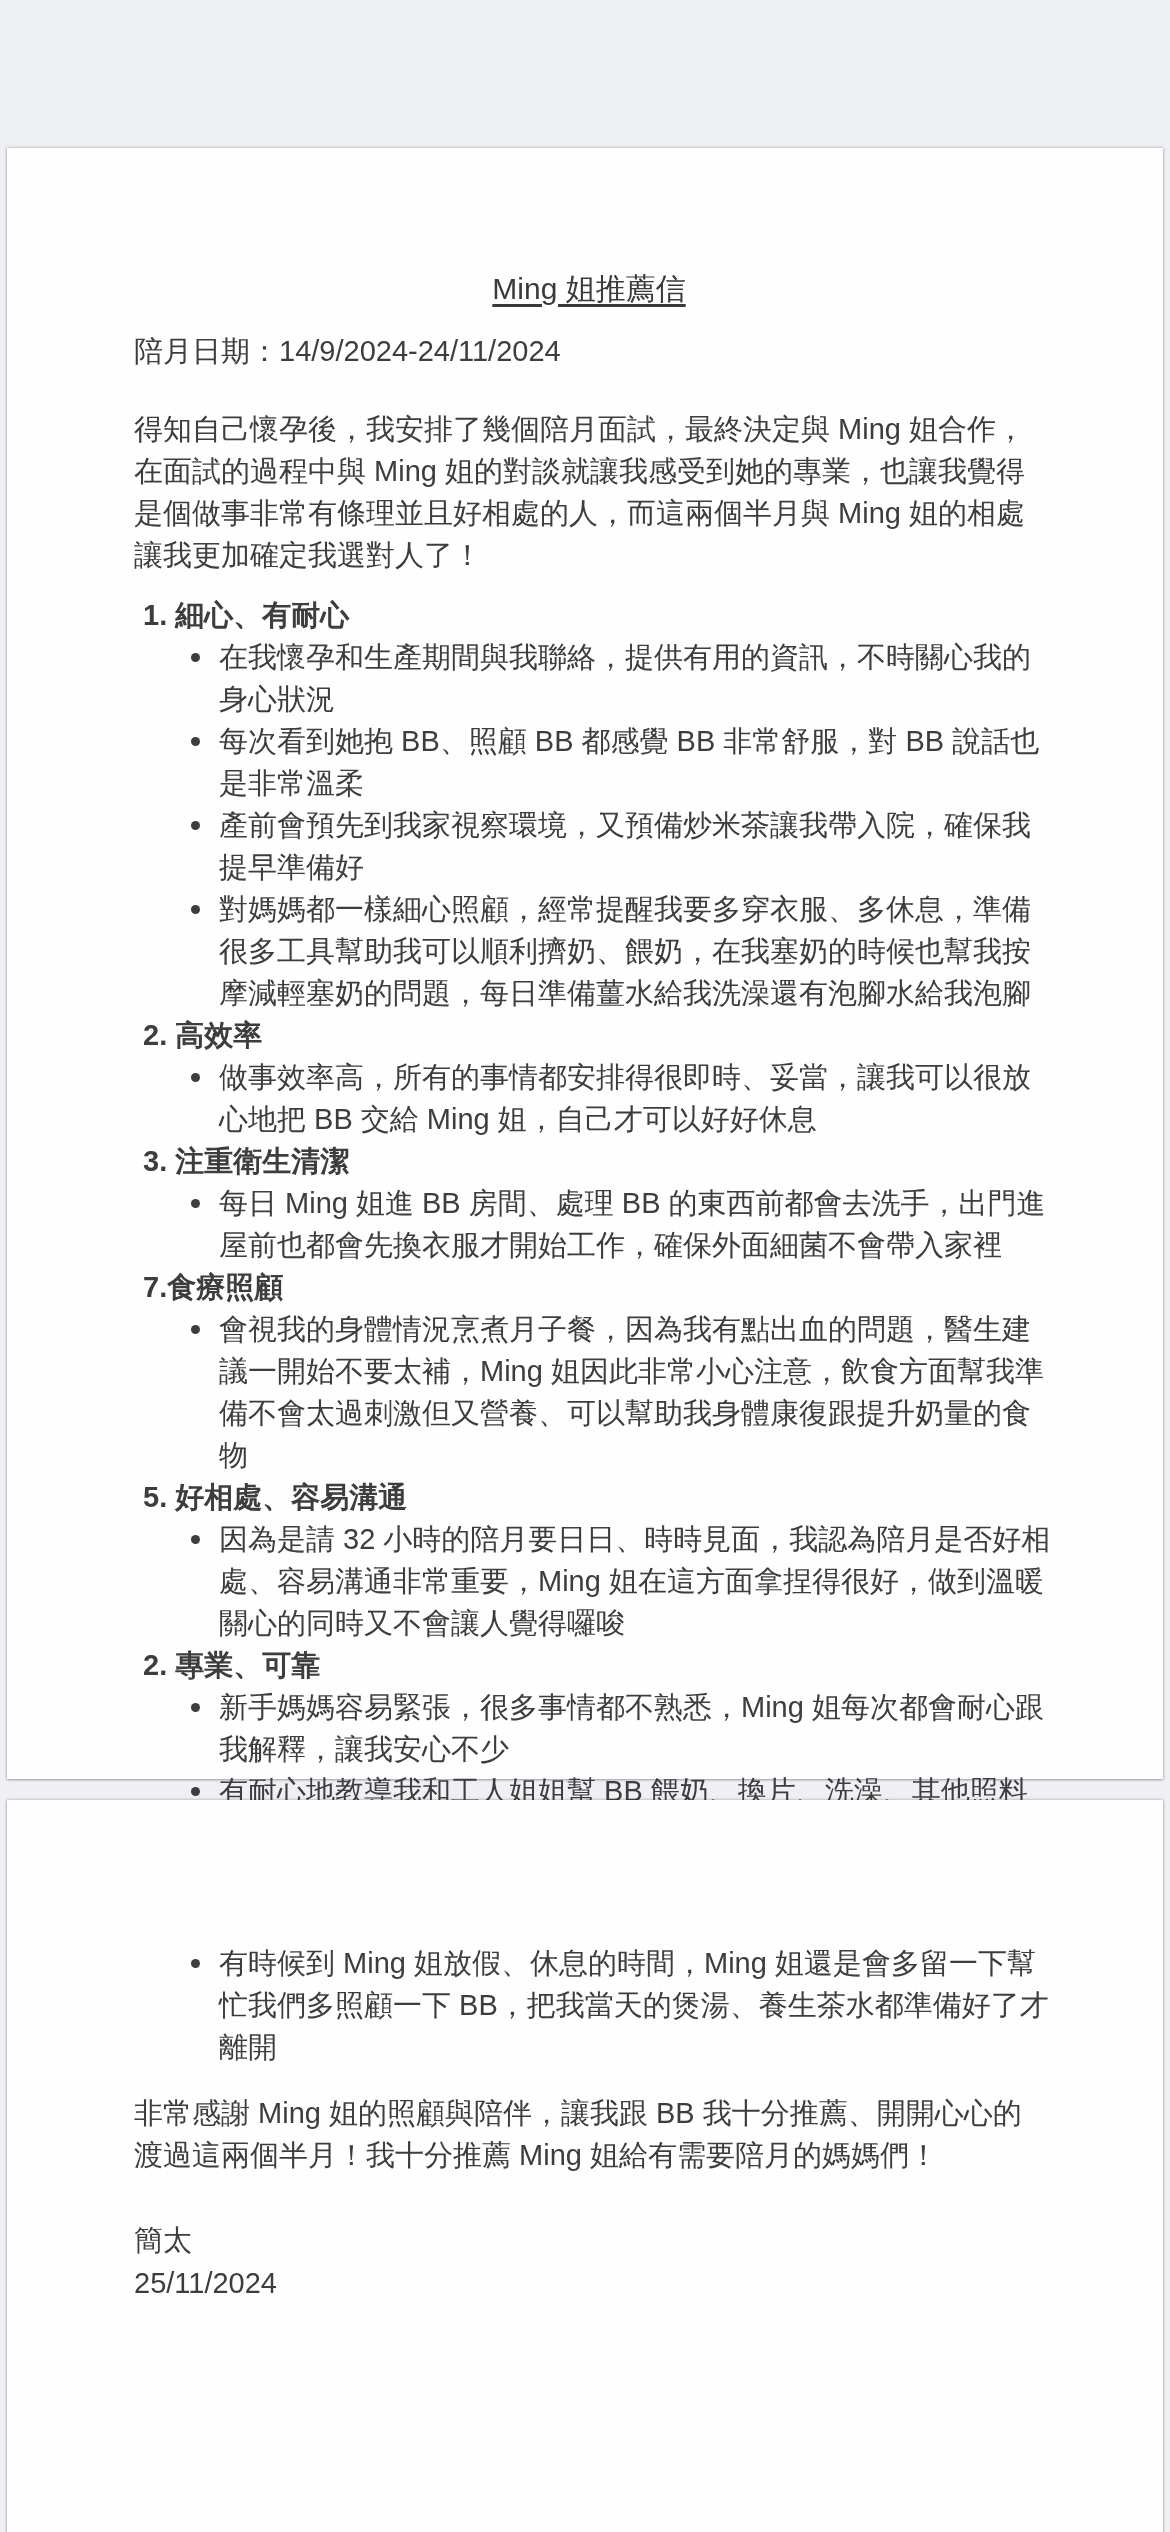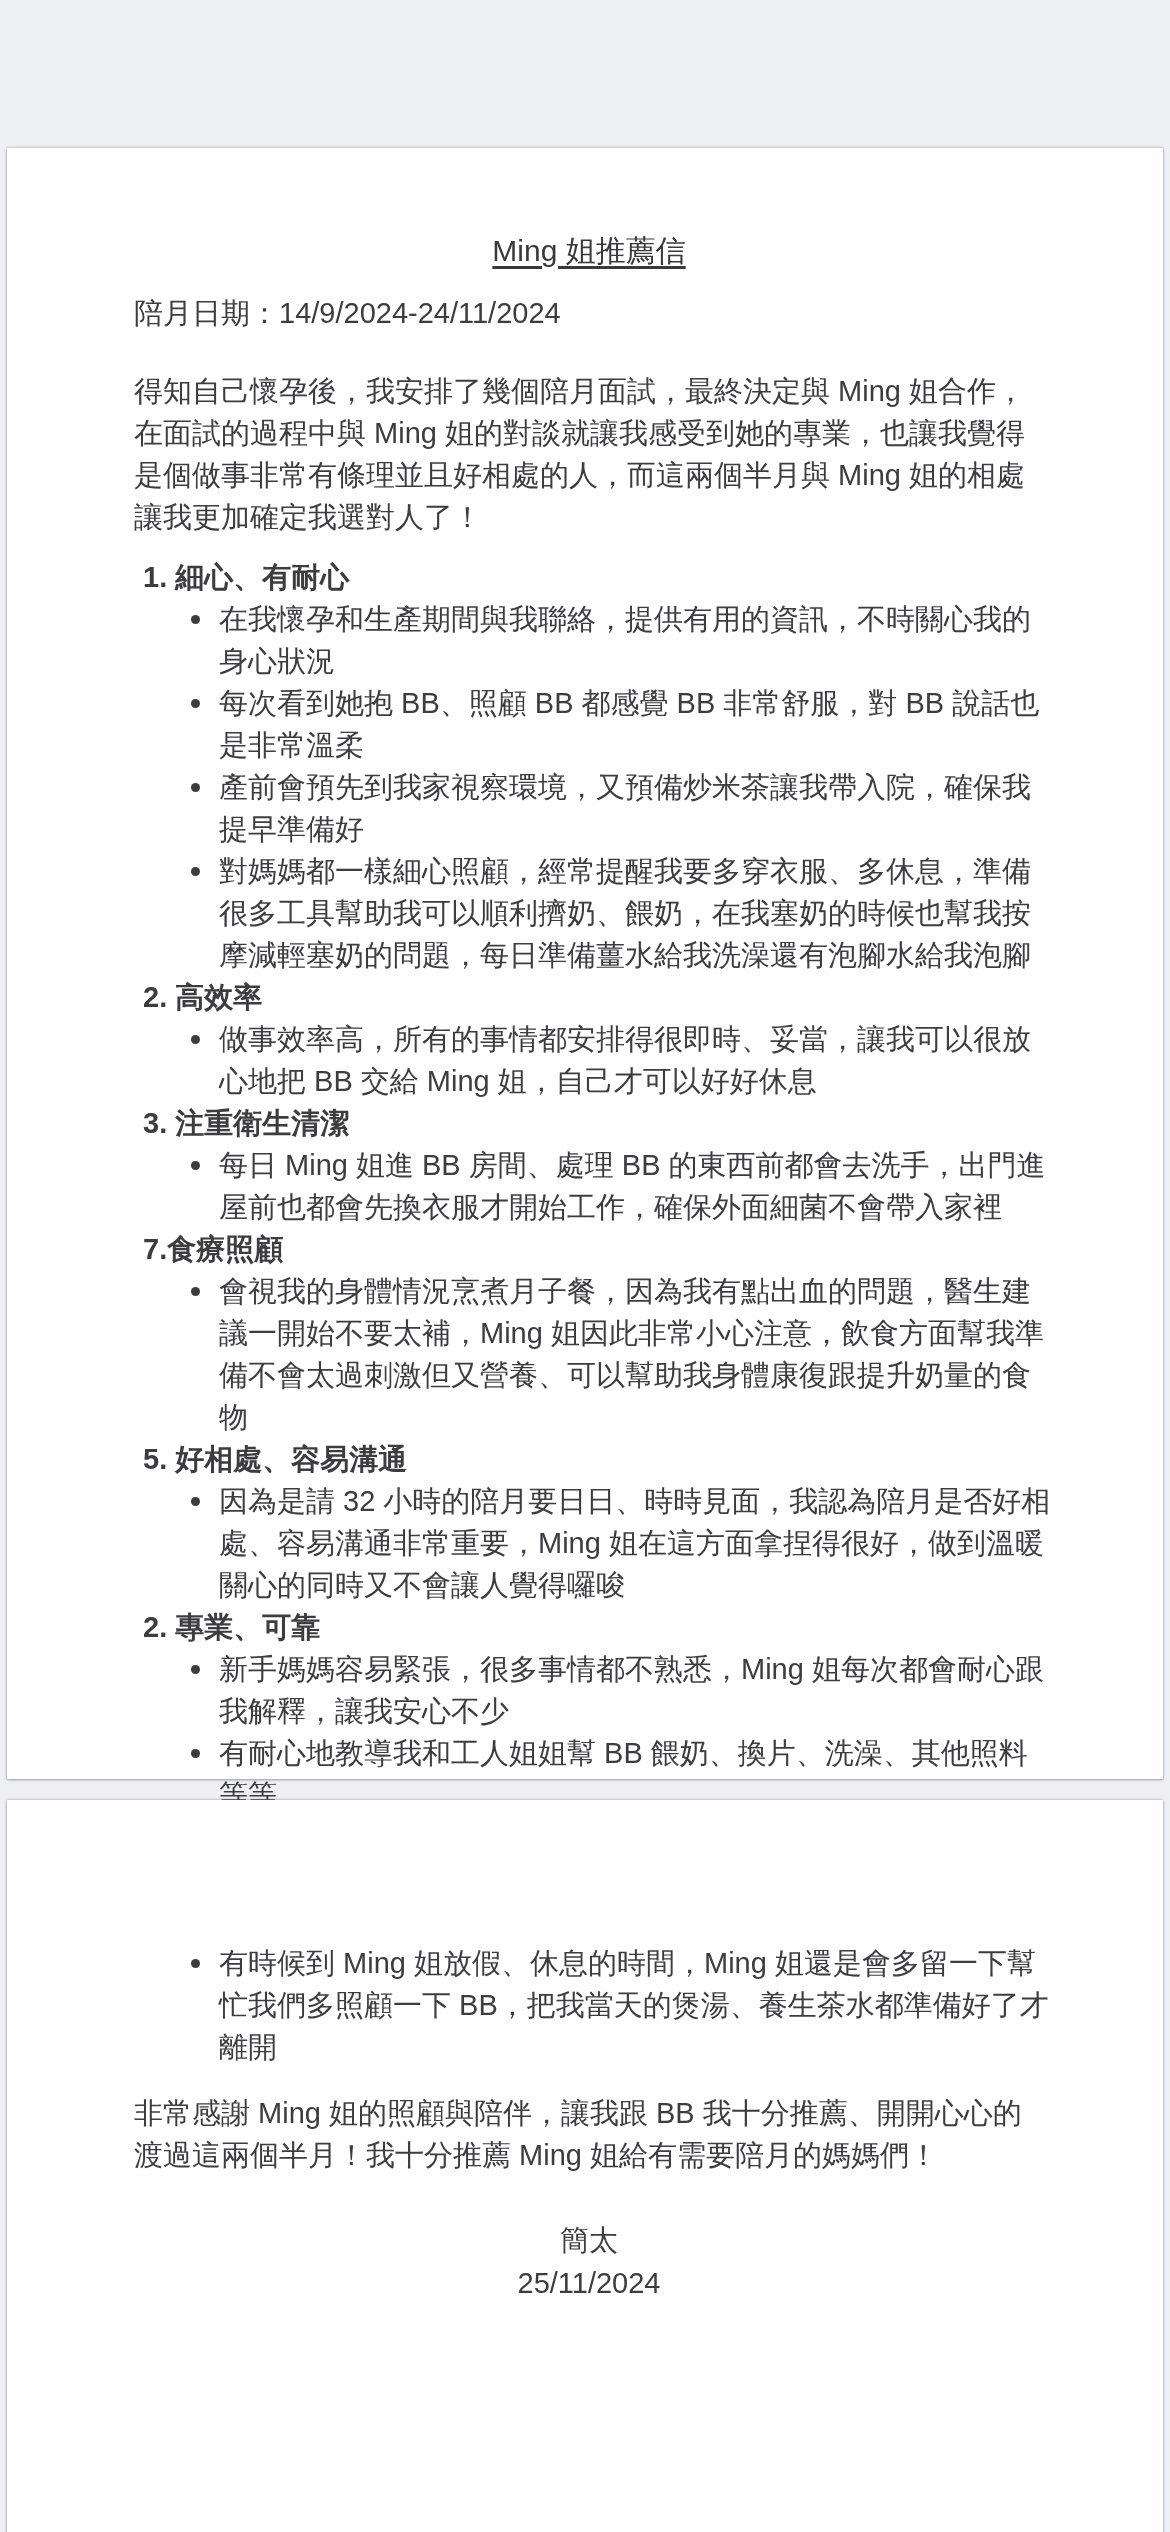--- a/index.html
+++ b/index.html
@@ -19,21 +19,21 @@
     position: absolute;
     left: 7px;
     width: 1156px;
     background: #fefefe;
     box-shadow: 0 0 3px rgba(50,50,65,0.38), 0 1px 2px rgba(50,50,65,0.28);
     box-sizing: border-box;
   }
   #page1 {
     top: 148px;
     height: 1631px;
-    padding: 82px 112px 0 120px;
+    padding: 120px 112px 0 120px;
   }
   #page2 {
     top: 1800px;
     height: 820px;
     padding: 142px 112px 0 120px;
   }
   .doc-page, .doc-page * {
     font-size: 29px;
     line-height: 42px;
   }
@@ -62,21 +62,21 @@
     position: absolute;
     left: -28px;
     top: 17px;
     width: 9px;
     height: 9px;
     border-radius: 50%;
     background: #3d3d40;
   }
   .closing { margin-top: 24px; }
   .signature { margin-top: 46px; }
-  .signature p { line-height: 36px; text-align: center; }
+  .signature p { line-height: 36px; }
 </style>
 </head>
 <body>
 
 <div class="doc-page" id="page1">
   <h1 class="doc-title">Ming 姐推薦信</h1>
   <p class="date-line">陪月日期：14/9/2024-24/11/2024</p>
   <p class="intro">得知自己懷孕後，我安排了幾個陪月面試，最終決定與 Ming 姐合作，在面試的過程中與 Ming 姐的對談就讓我感受到她的專業，也讓我覺得是個做事非常有條理並且好相處的人，而這兩個半月與 Ming 姐的相處讓我更加確定我選對人了！</p>
 
   <div class="sections">

